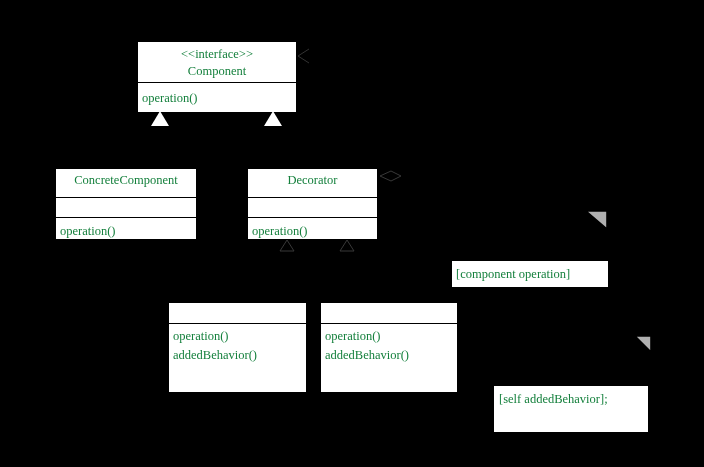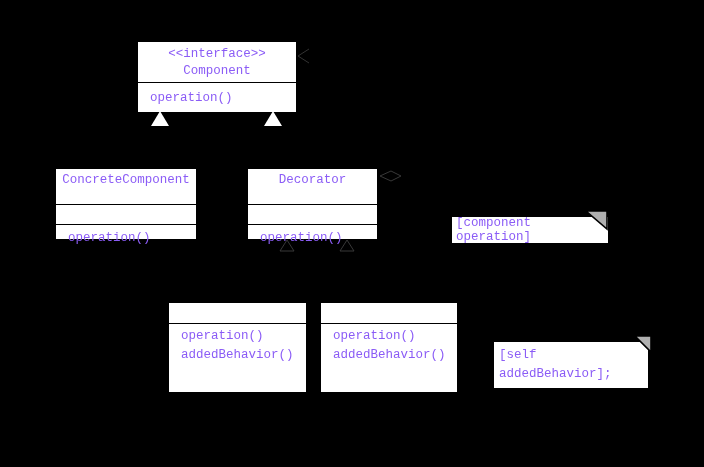--- a/index.html
+++ b/index.html
@@ -1,53 +1,54 @@
 <!DOCTYPE html>
 <html><head>
 <meta charset="utf-8">
 <style>
   html,body{margin:0;padding:0;background:#000;}
   #canvas{
     position:relative;width:704px;height:467px;background:#000;overflow:hidden;
-    font-family:Liberation Mono, monospace;color:#8b5cf6;
+    font-family:Liberation Serif, serif;color:#15803d;
   }
   .uml-class{
     position:absolute;background:#fff;border:1px solid #000;box-sizing:border-box;
     font-size:12.5px;
   }
   .sec{box-sizing:border-box;overflow:hidden;}
   .sec.divider{border-bottom:1px solid #000;}
   .title{text-align:center;}
-  .ops{padding-left:12px;}
+  .ops{padding-left:4px;}
   .opline{white-space:nowrap;}
 
   
   #box-component{left:137px;top:41px;width:160px;height:72px;}
   #box-component .title{height:41px;padding-top:4px;line-height:17px;}
   #box-component .ops{height:30px;display:flex;align-items:center;}
 
   
   #box-concrete-component{left:55px;top:168px;width:142px;height:72px;}
   
   #box-decorator{left:247px;top:168px;width:131px;height:72px;}
-  .midrow .title{height:36px;line-height:23px;}
+  .midrow .title{height:29px;line-height:23px;}
   .midrow .empty{height:20px;}
   .midrow .ops{height:26px;display:flex;align-items:center;}
 
   
   #box-concrete-decorator-a{left:168px;top:302px;width:139px;height:91px;}
   #box-concrete-decorator-b{left:320px;top:302px;width:138px;height:91px;}
   .botrow .title{height:25px;line-height:24px;}
   .botrow .empty{height:21px;}
   .botrow .ops{height:43px;padding-top:3px;line-height:19px;}
 
   
   .uml-note{
     position:absolute;background:#fff;box-sizing:border-box;
     font-size:12.5px;
+    margin-top:44px;
   }
   #note-component-operation{left:452px;top:217px;width:156px;height:26px;display:flex;align-items:center;padding-left:4px;}
   #note-decorator-behavior{left:494px;top:342px;width:154px;height:46px;padding:4px 0 0 5px;line-height:19px;}
   .fold{position:absolute;pointer-events:none;}
   #fold-1{left:585px;top:210px;}
   #fold-2{left:634px;top:335px;}
 
   
   #shape-overlay{position:absolute;left:0;top:0;pointer-events:none;}
 </style>

